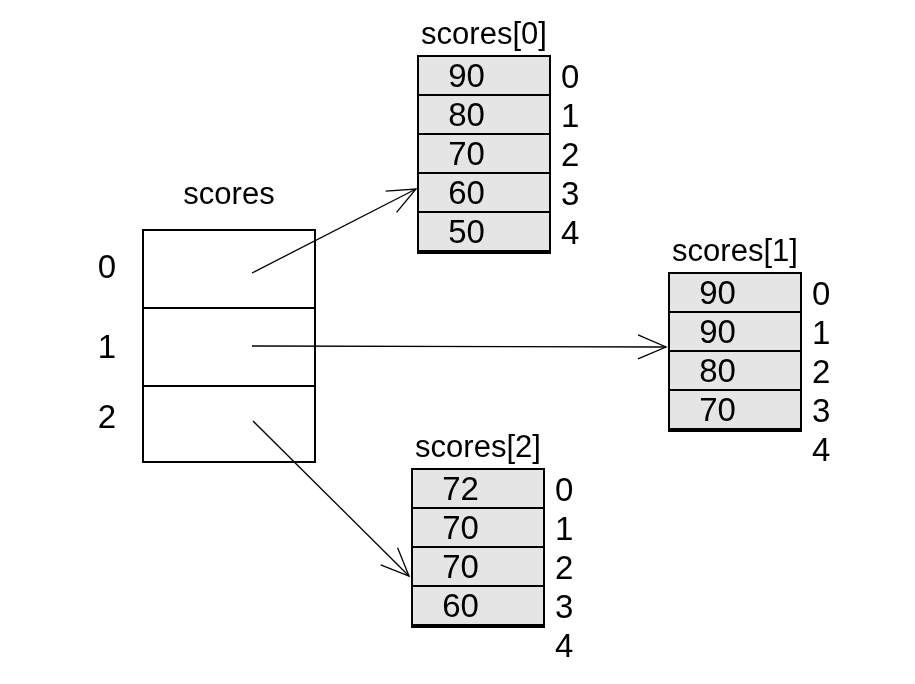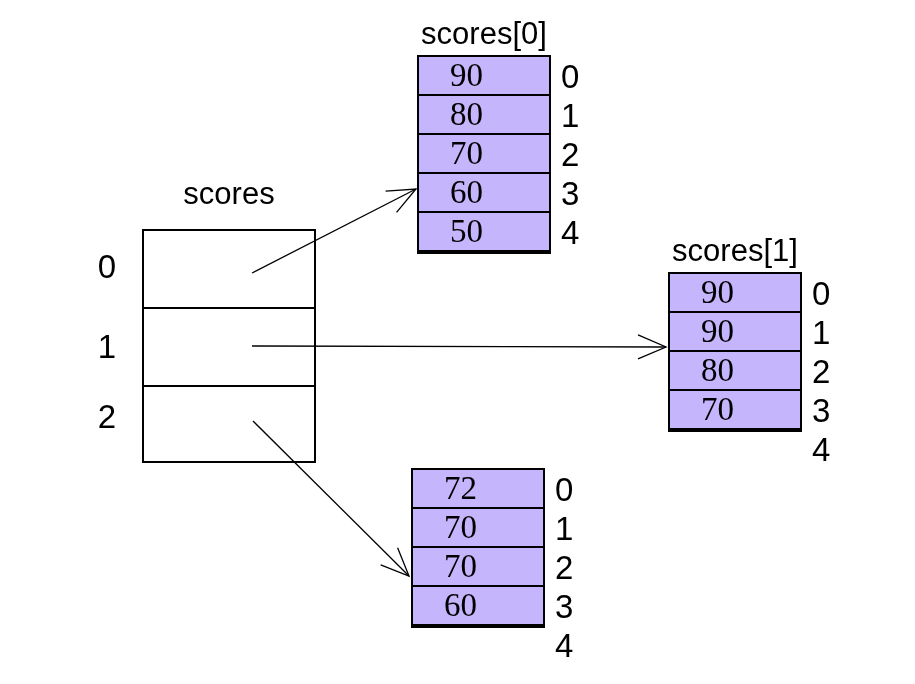--- a/index.html
+++ b/index.html
@@ -50,33 +50,32 @@
   .mlabel.l0 { top: 22px; }
   .mlabel.l1 { top: 102px; }
   .mlabel.l2 { top: 172px; }
 
   
   .subtable {
     position: absolute;
     width: 134px;
     border: 2px solid #000;
     box-sizing: border-box;
-    background: #c4b5fd;
+    background: #e5e5e5;
   }
   .subtable.t0 { left: 417px; top: 55px;  }
   .subtable.t1 { left: 668px; top: 272px; }
   .subtable.t2 { left: 411px; top: 468px; }
   .cell {
     height: 37px;
     line-height: 37px;
     border-bottom: 2px solid #000;
     font-size: 33px;
     text-align: center;
     padding-right: 35px;
-    font-family: Liberation Serif, serif;
   }
   .cell:last-child { border-bottom: none; }
   .ttitle {
     position: absolute;
     bottom: calc(100% + 5px);
     left: 50%;
     transform: translateX(-50%);
     font-size: 31px;
     white-space: nowrap;
   }
@@ -144,20 +143,21 @@
     <div class="idxcol">
       <div class="idx">0</div>
       <div class="idx">1</div>
       <div class="idx">2</div>
       <div class="idx">3</div>
       <div class="idx">4</div>
     </div>
   </div>
 
   <div class="subtable t2">
+    <div class="ttitle">scores[2]</div>
     <div class="cell">72</div>
     <div class="cell">70</div>
     <div class="cell">70</div>
     <div class="cell">60</div>
     <div class="idxcol">
       <div class="idx">0</div>
       <div class="idx">1</div>
       <div class="idx">2</div>
       <div class="idx">3</div>
       <div class="idx">4</div>

